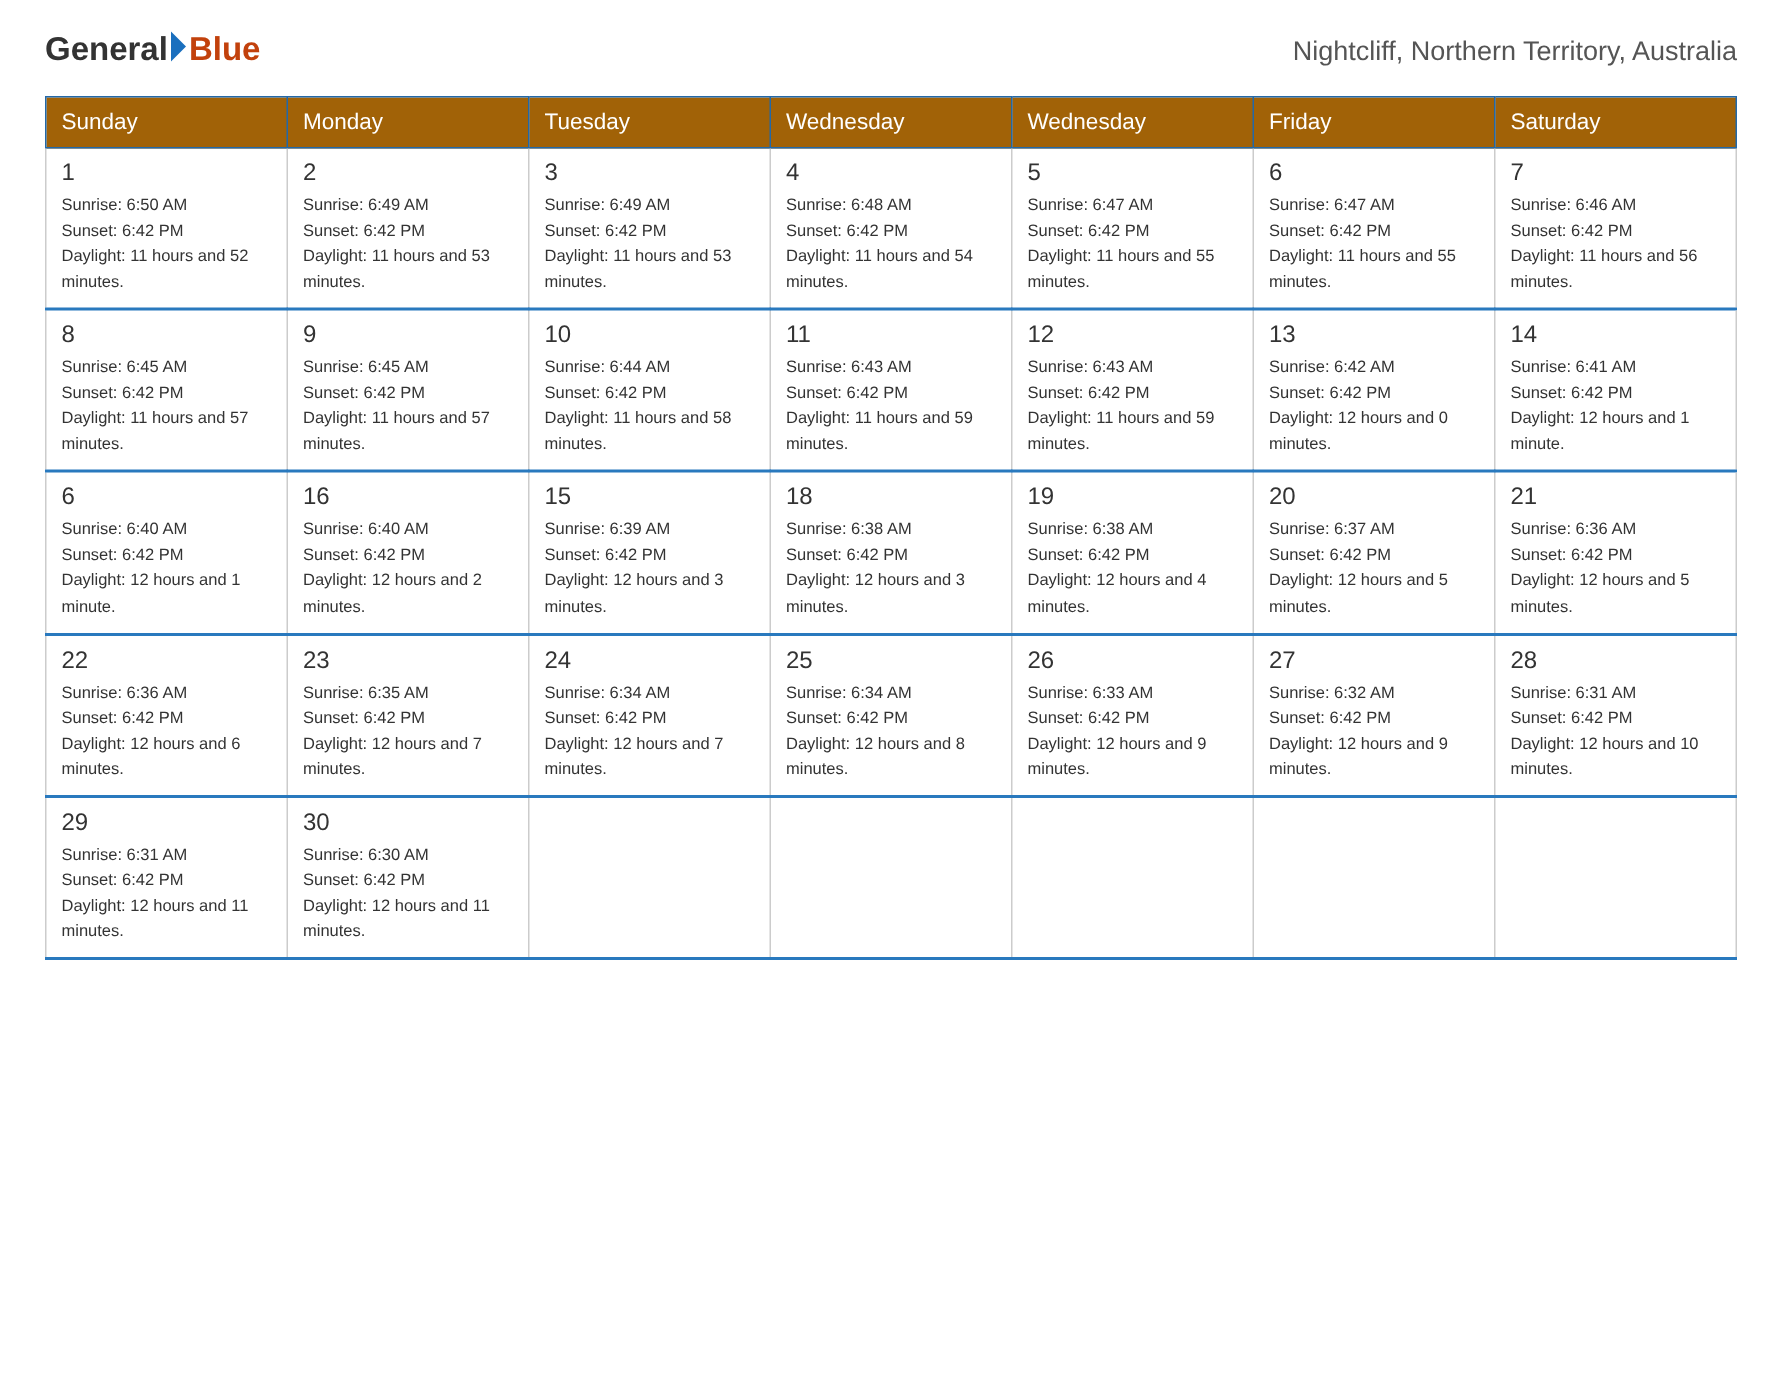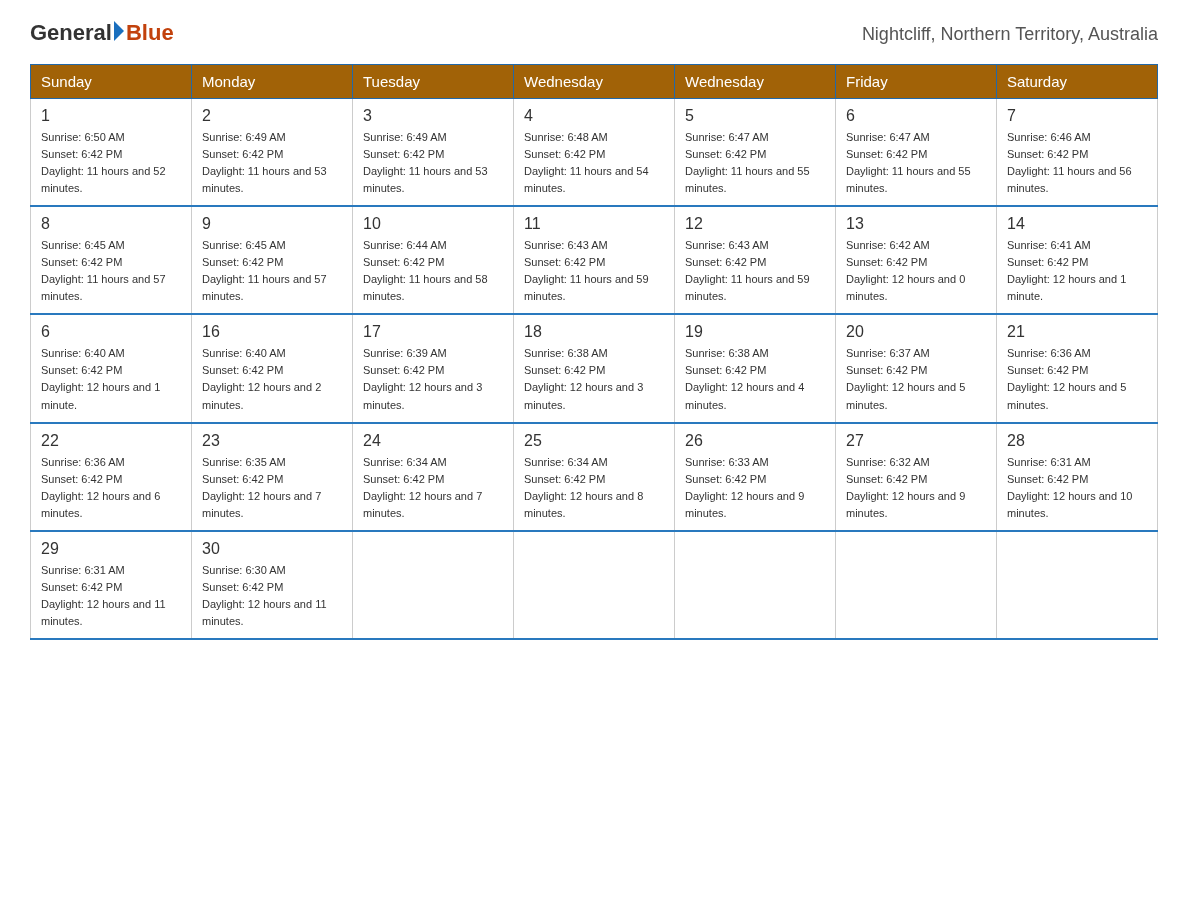--- a/index.html
+++ b/index.html
@@ -259,21 +259,21 @@
         </td>
         <td>
           <span class="day-num">16</span>
           <div class="day-info">
             Sunrise: 6:40 AM<br>
             Sunset: 6:42 PM<br>
             Daylight: 12 hours and 2 minutes.
           </div>
         </td>
         <td>
-          <span class="day-num">17</span>
+          <span class="day-num">15</span>
           <div class="day-info">
             Sunrise: 6:39 AM<br>
             Sunset: 6:42 PM<br>
             Daylight: 12 hours and 3 minutes.
           </div>
         </td>
         <td>
           <span class="day-num">18</span>
           <div class="day-info">
             Sunrise: 6:38 AM<br>

